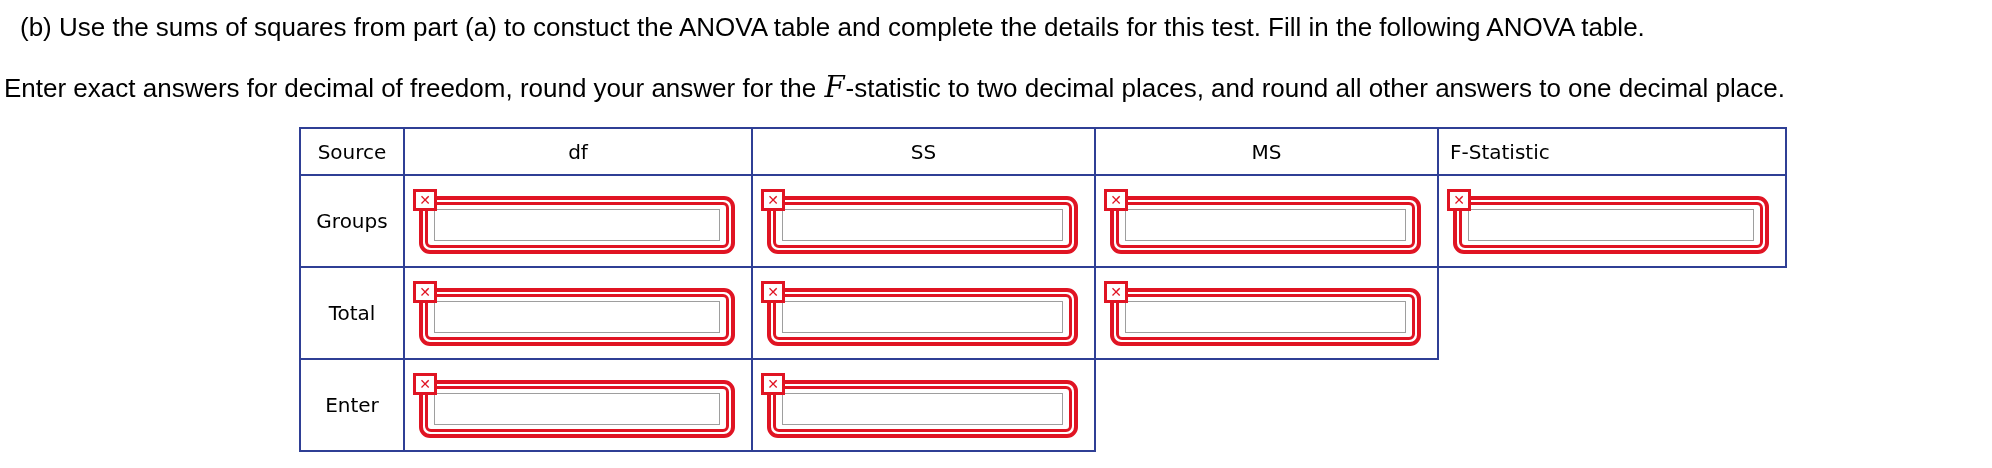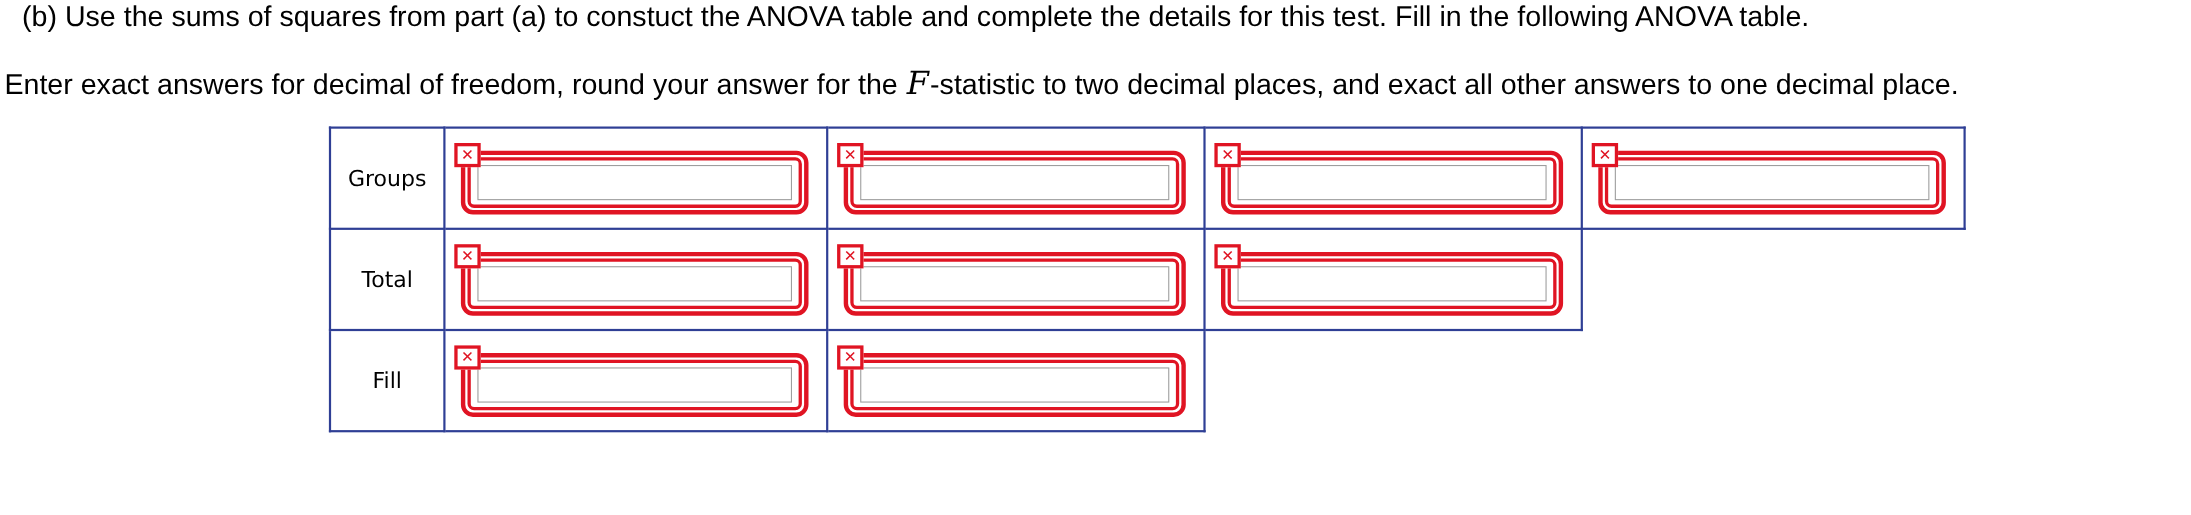--- a/index.html
+++ b/index.html
@@ -11,21 +11,21 @@
     overflow: hidden;
     color: #000;
     font-family: "Liberation Sans", sans-serif;
   }
   .q-text {
     font-size: 26px;
     line-height: 30px;
     margin: 0 0 0 4px;
     white-space: nowrap;
   }
-  #q-line1 { padding-top: 0; margin-left: 20px; }
+  #q-line1 { padding-top: 12px; margin-left: 20px; }
   #q-line2 { margin-top: 31px; }
   .math-f {
     font-family: "DejaVu Serif", "Liberation Serif", serif;
     font-style: italic;
     font-size: 29px;
     line-height: 0;
     padding: 0 1px;
   }
 
   
@@ -94,31 +94,38 @@
     padding: 0 6px;
     outline: none;
     border-radius: 0;
   }
 </style>
 </head>
 <body>
 
 <p class="q-text" id="q-line1">(b) Use the sums of squares from part (a) to constuct the ANOVA table and complete the details for this test. Fill in the following ANOVA table.</p>
 
-<p class="q-text" id="q-line2"><span>Enter exact answers for decimal of freedom, round your answer for the </span><span class="math-f">F</span><span>-statistic to two decimal places, and exact all other answers to one decimal place.</span></p>
+<p class="q-text" id="q-line2"><span>Enter exact answers for decimal of freedom, round your answer for the </span><span class="math-f">F</span><span>-statistic to two decimal places, and round all other answers to one decimal place.</span></p>
 
 <table class="anova">
   <colgroup>
     <col style="width:104px">
     <col style="width:348px">
     <col style="width:343px">
     <col style="width:343px">
     <col style="width:348px">
   </colgroup>
   <tbody>
+    <tr>
+      <th>Source</th>
+      <th>df</th>
+      <th>SS</th>
+      <th>MS</th>
+      <th class="h-left">F-Statistic</th>
+    </tr>
 
     <tr>
       <td class="row-label">Groups</td>
       <td class="answer-cell">
         <div class="answer-widget">
           <div class="x-badge">✕</div>
           <div class="red-outer">
               <div class="red-inner">
             <input type="text" class="answer-input" value="" style="">
           </div>
@@ -185,21 +192,21 @@
           <div class="red-outer">
               <div class="red-inner">
             <input type="text" class="answer-input" value="" style="">
           </div>
             </div>
         </div>
       </td>
     </tr>
 
     <tr>
-      <td class="row-label">Fill</td>
+      <td class="row-label">Enter</td>
       <td class="answer-cell">
         <div class="answer-widget">
           <div class="x-badge">✕</div>
           <div class="red-outer">
               <div class="red-inner">
             <input type="text" class="answer-input" value="" style="">
           </div>
             </div>
         </div>
       </td>

